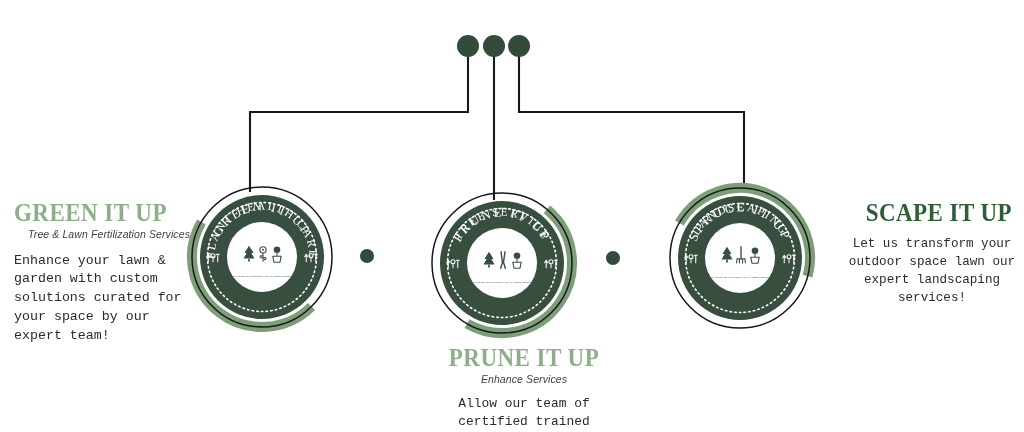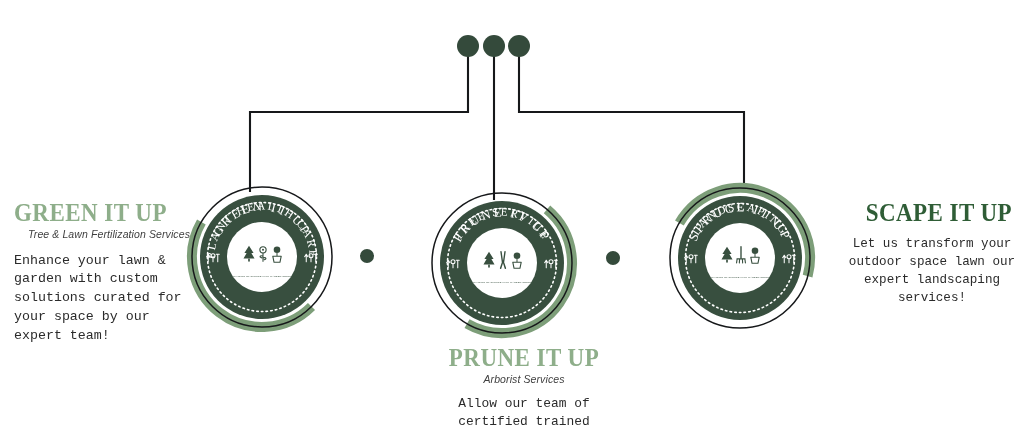--- a/index.html
+++ b/index.html
@@ -237,21 +237,21 @@
   </svg>
 
   <div class="text-block" id="block-green">
     <div class="brand-title">GREEN IT UP</div>
     <div class="brand-sub">Tree &amp; Lawn Fertilization Services</div>
     <div class="brand-body">Enhance your lawn &amp; garden with custom solutions curated for your space by our expert team!</div>
   </div>
 
   <div class="text-block" id="block-prune">
     <div class="brand-title">PRUNE IT UP</div>
-    <div class="brand-sub">Arborist Services</div>
+    <div class="brand-sub">Enhance Services</div>
     <div class="brand-body">Allow our team of certified trained arborists to care for your trees and shrubs!</div>
   </div>
 
   <div class="text-block" id="block-scape">
     <div class="brand-title">SCAPE IT UP</div>
     <div class="brand-body">Let us transform your outdoor space lawn our expert landscaping services!</div>
   </div>
 
 </div>
 

